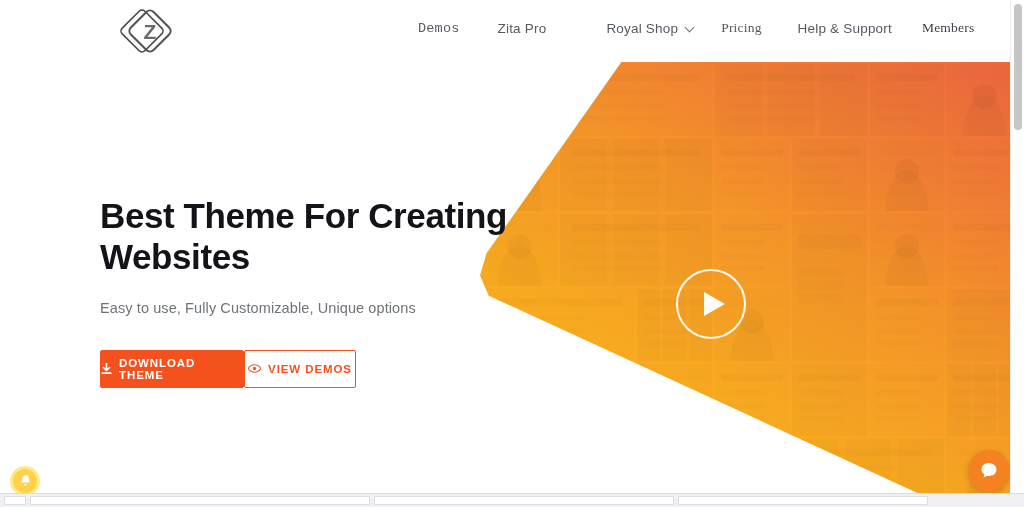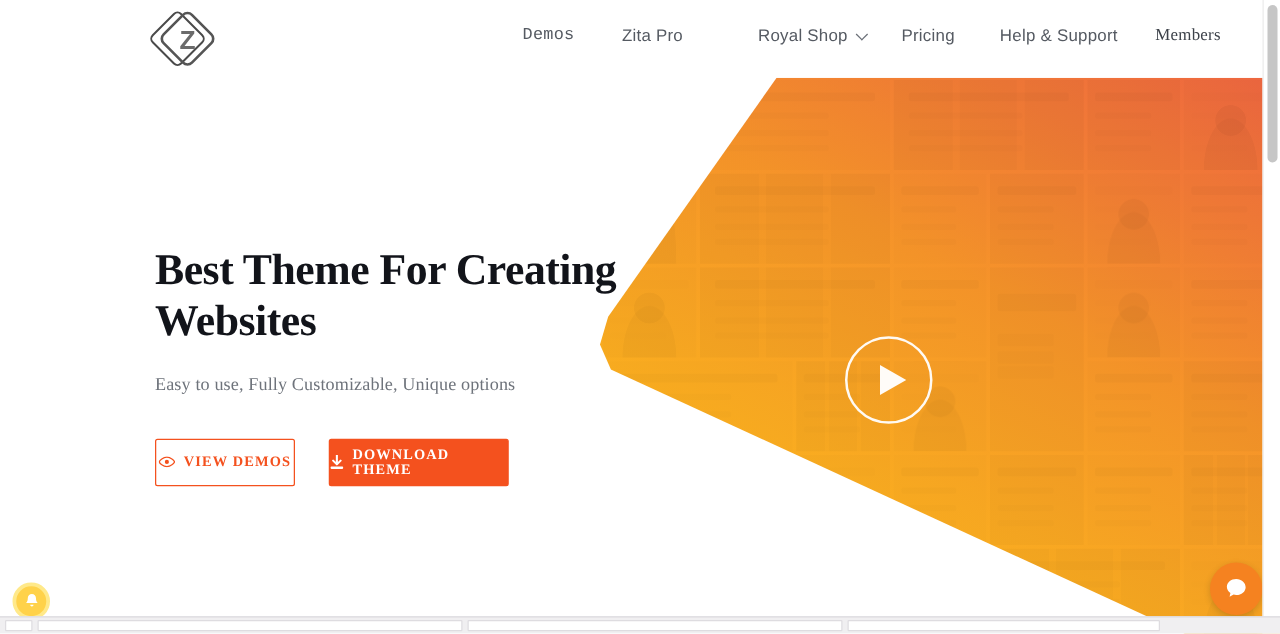--- a/index.html
+++ b/index.html
@@ -36,21 +36,21 @@
     font-size:13.5px;
     color:#555a62;
     letter-spacing:.2px;
     white-space:nowrap;
     display:flex; align-items:center;
     cursor:pointer;
   }
   .nav-gap-1 { margin-right:38px;font-family:Liberation Mono, monospace; }
   .nav-gap-2 { margin-right:36px; }
   .nav-gap-3 { margin-right:26px;padding-left:24px; }
-  .nav-gap-4 { margin-right:36px; }
+  .nav-gap-4 { margin-right:36px;font-family:Liberation Serif, serif; }
   .nav-gap-5 { margin-right:30px; }
   .nav-item.accent { color:#3d424a;font-family:Liberation Serif, serif; }
   .chev {
     display:inline-block;
     margin-left:8px;
     width:9px; height:9px;
     position:relative;
   }
   .chev::before {
     content:"";
@@ -144,24 +144,23 @@
     left:26px; top:21px;
     width:0; height:0;
     border-left:21px solid rgba(255,255,255,.97);
     border-top:12.5px solid transparent;
     border-bottom:12.5px solid transparent;
   }
 
   
   #hero-copy {
     position:absolute;
-    left:124px; top:196px;
+    left:100px; top:196px;
     width:420px;
     z-index:30;
-    font-family:Liberation Serif, serif;
   }
   #hero-title {
     font-size:35px;
     line-height:1.17;
     font-weight:bold;
     color:#12141a;
     letter-spacing:-.4px;
   }
   #hero-sub {
     margin-top:22px;
@@ -351,41 +350,41 @@
 
   <div id="play-button">
     <span class="tri"></span>
   </div>
 
   <div id="hero-copy">
     <h1 id="hero-title">Best Theme For Creating Websites</h1>
     <p id="hero-sub">Easy to use, Fully Customizable, Unique options</p>
 
     <div id="hero-buttons">
+
+      <div class="btn" id="btn-download-theme">
+        <span class="ico">
+          <svg width="11" height="12" viewBox="0 0 14 15">
+            <path d="M7 0v7.6M7 9.4L3.2 5.6M7 9.4l3.8-3.8" fill="none" stroke="#fff" stroke-width="2.1" stroke-linecap="round"></path>
+            <rect x="0.6" y="11.6" width="12.8" height="2.4" rx="0.8" fill="#fff"></rect>
+          </svg>
+        </span>
+        <span>DOWNLOAD THEME</span>
+      </div>
 
       <div class="btn" id="btn-view-demos">
         <span class="ico">
           <svg width="13" height="9" viewBox="0 0 18 12">
             <path d="M9 0.8C4.6 0.8 1.3 4.2 0.4 6c0.9 1.8 4.2 5.2 8.6 5.2s7.7-3.4 8.6-5.2C16.7 4.2 13.4 0.8 9 0.8z" fill="none" stroke="#f4511e" stroke-width="1.4"></path>
             <circle cx="9" cy="6" r="2.3" fill="#f4511e"></circle>
           </svg>
         </span>
         <span>VIEW DEMOS</span>
       </div>
 
-      <div class="btn" id="btn-download-theme">
-        <span class="ico">
-          <svg width="11" height="12" viewBox="0 0 14 15">
-            <path d="M7 0v7.6M7 9.4L3.2 5.6M7 9.4l3.8-3.8" fill="none" stroke="#fff" stroke-width="2.1" stroke-linecap="round"></path>
-            <rect x="0.6" y="11.6" width="12.8" height="2.4" rx="0.8" fill="#fff"></rect>
-          </svg>
-        </span>
-        <span>DOWNLOAD THEME</span>
-      </div>
-
     </div>
   </div>
 
   <div id="notif-button">
     <svg width="13" height="14" viewBox="0 0 14 15">
       <path d="M7 1.2c-2.1 0-3.5 1.6-3.5 3.6 0 2.6-0.8 3.6-1.5 4.3h10c-0.7-0.7-1.5-1.7-1.5-4.3 0-2-1.4-3.6-3.5-3.6z" fill="#ffffff"></path>
       <path d="M5.6 10.6c0 0.8 0.6 1.4 1.4 1.4s1.4-0.6 1.4-1.4z" fill="#ffffff"></path>
     </svg>
   </div>
 

